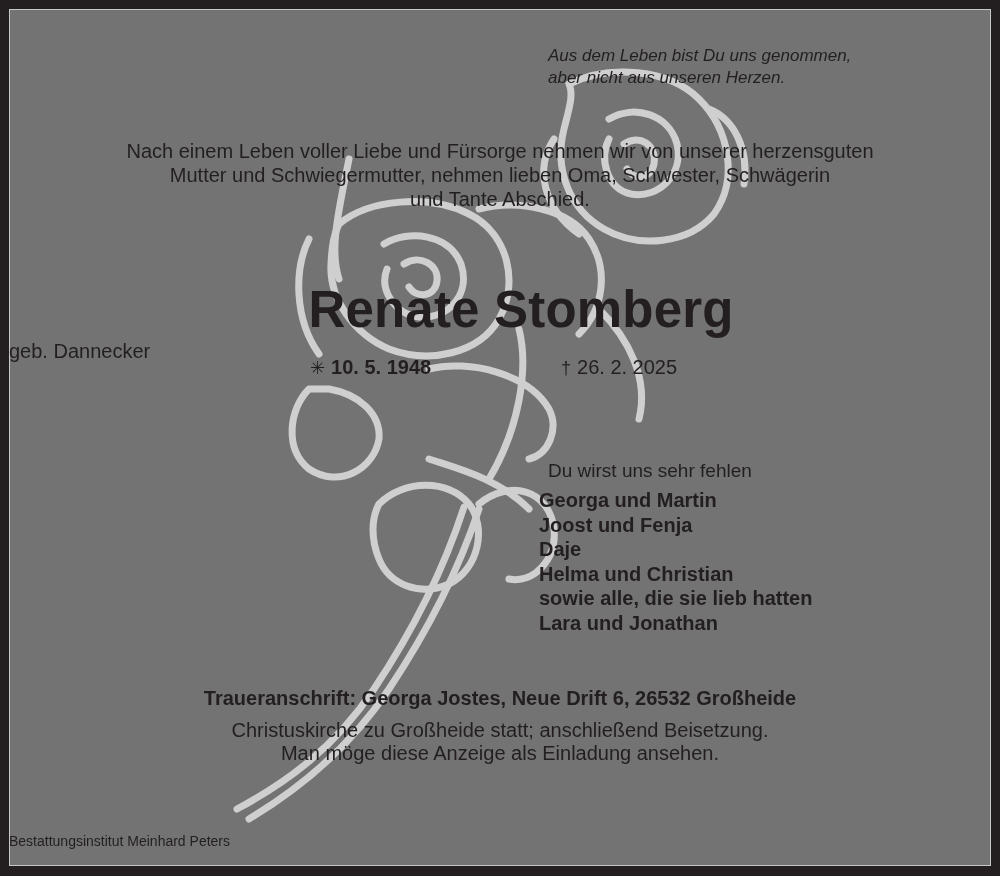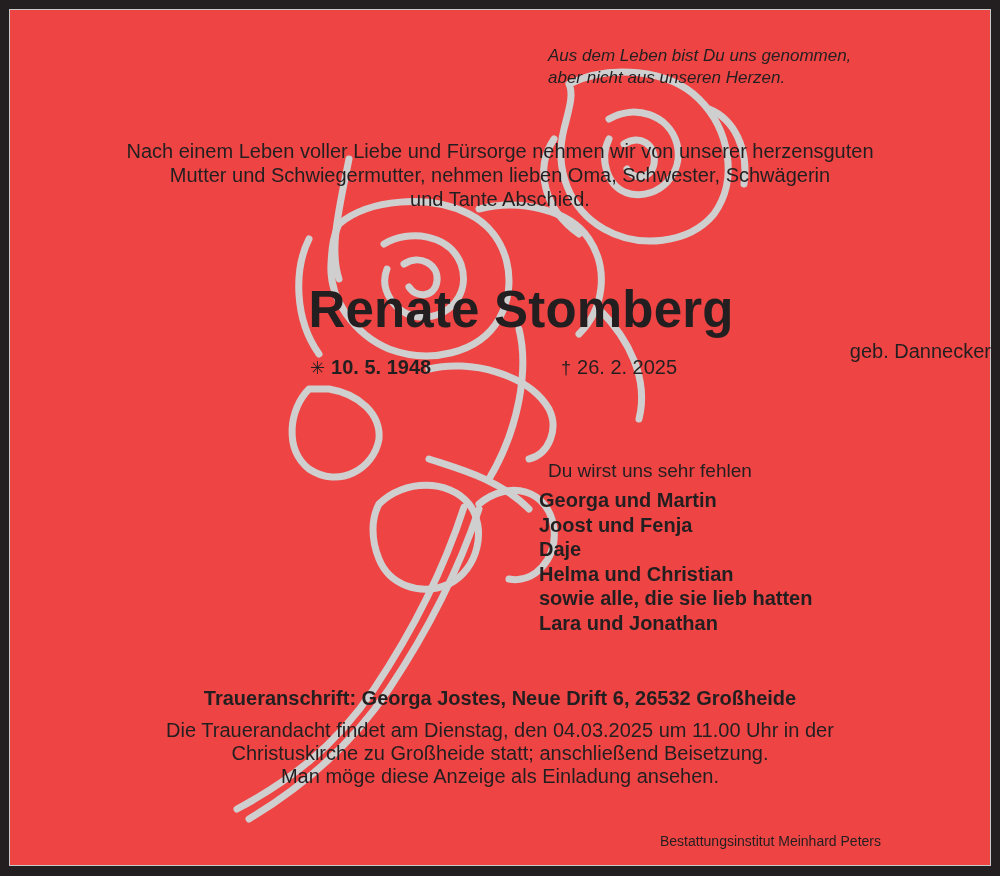--- a/index.html
+++ b/index.html
@@ -8,21 +8,21 @@
       background: #231f20;
       position: relative;
       overflow: hidden;
       font-family: "Liberation Sans", "DejaVu Sans", sans-serif;
       color: #231f20;
     }
     .card {
       position: absolute;
       left: 9px; top: 9px;
       width: 982px; height: 857px;
-      background: #ef4444;
+      background: #737373;
       box-shadow: inset 0 0 0 1px #c8c8c8;
       overflow: hidden;
     }
     .rose {
       position: absolute;
       left: 0; top: 0;
       width: 982px; height: 857px;
       pointer-events: none;
     }
     .rose path, .rose ellipse, .rose circle {
@@ -50,21 +50,21 @@
       left: 0; width: 982px; top: 271px;
       text-align: center;
       font-size: 51px;
       font-weight: bold;
       line-height: 60px;
       letter-spacing: 0.2px;
       padding-left: 21px;
     }
     .maiden {
       left: 0; width: 982px; top: 330px;
-      text-align: right;
+      text-align: left;
       font-size: 20px;
       line-height: 24px;
     }
     .born {
       left: 301px; top: 345px;
       font-size: 20px; line-height: 24px; font-weight: bold;
     }
     .born, .died { top: 345px; }
     .died {
       left: 552px;
@@ -91,22 +91,22 @@
       text-align: center;
       font-size: 20px; line-height: 24px; font-weight: bold;
     }
     .service {
       left: 0; width: 982px; top: 710px;
       text-align: center;
       font-size: 20px; line-height: 23px;
     }
     .service div { white-space: nowrap; }
     .undertaker {
-      left: 16px; width: 856px; top: 823px;
-      text-align: right;
+      left: 0; width: 856px; top: 823px;
+      text-align: left;
       font-size: 14px; line-height: 18px;
     }
   </style>
 </head>
 <body>
 
 <div class="card">
 
   <svg class="rose" viewBox="0 0 982 857" xmlns="http://www.w3.org/2000/svg">
 
@@ -163,19 +163,18 @@
     <div>Joost und Fenja</div>
     <div>Daje</div>
     <div>Helma und Christian</div>
     <div>sowie alle, die sie lieb hatten</div>
     <div>Lara und Jonathan</div>
   </div>
 
   <div class="abs address">Traueranschrift: Georga Jostes, Neue Drift 6, 26532 Großheide</div>
 
   <div class="abs service">
-    <div>Die Trauerandacht findet am Dienstag, den 04.03.2025 um 11.00 Uhr in der</div>
     <div>Christuskirche zu Großheide statt; anschließend Beisetzung.</div>
     <div>Man möge diese Anzeige als Einladung ansehen.</div>
   </div>
 
   <div class="abs undertaker">Bestattungsinstitut Meinhard Peters</div>
 </div>
 
 </body></html>

